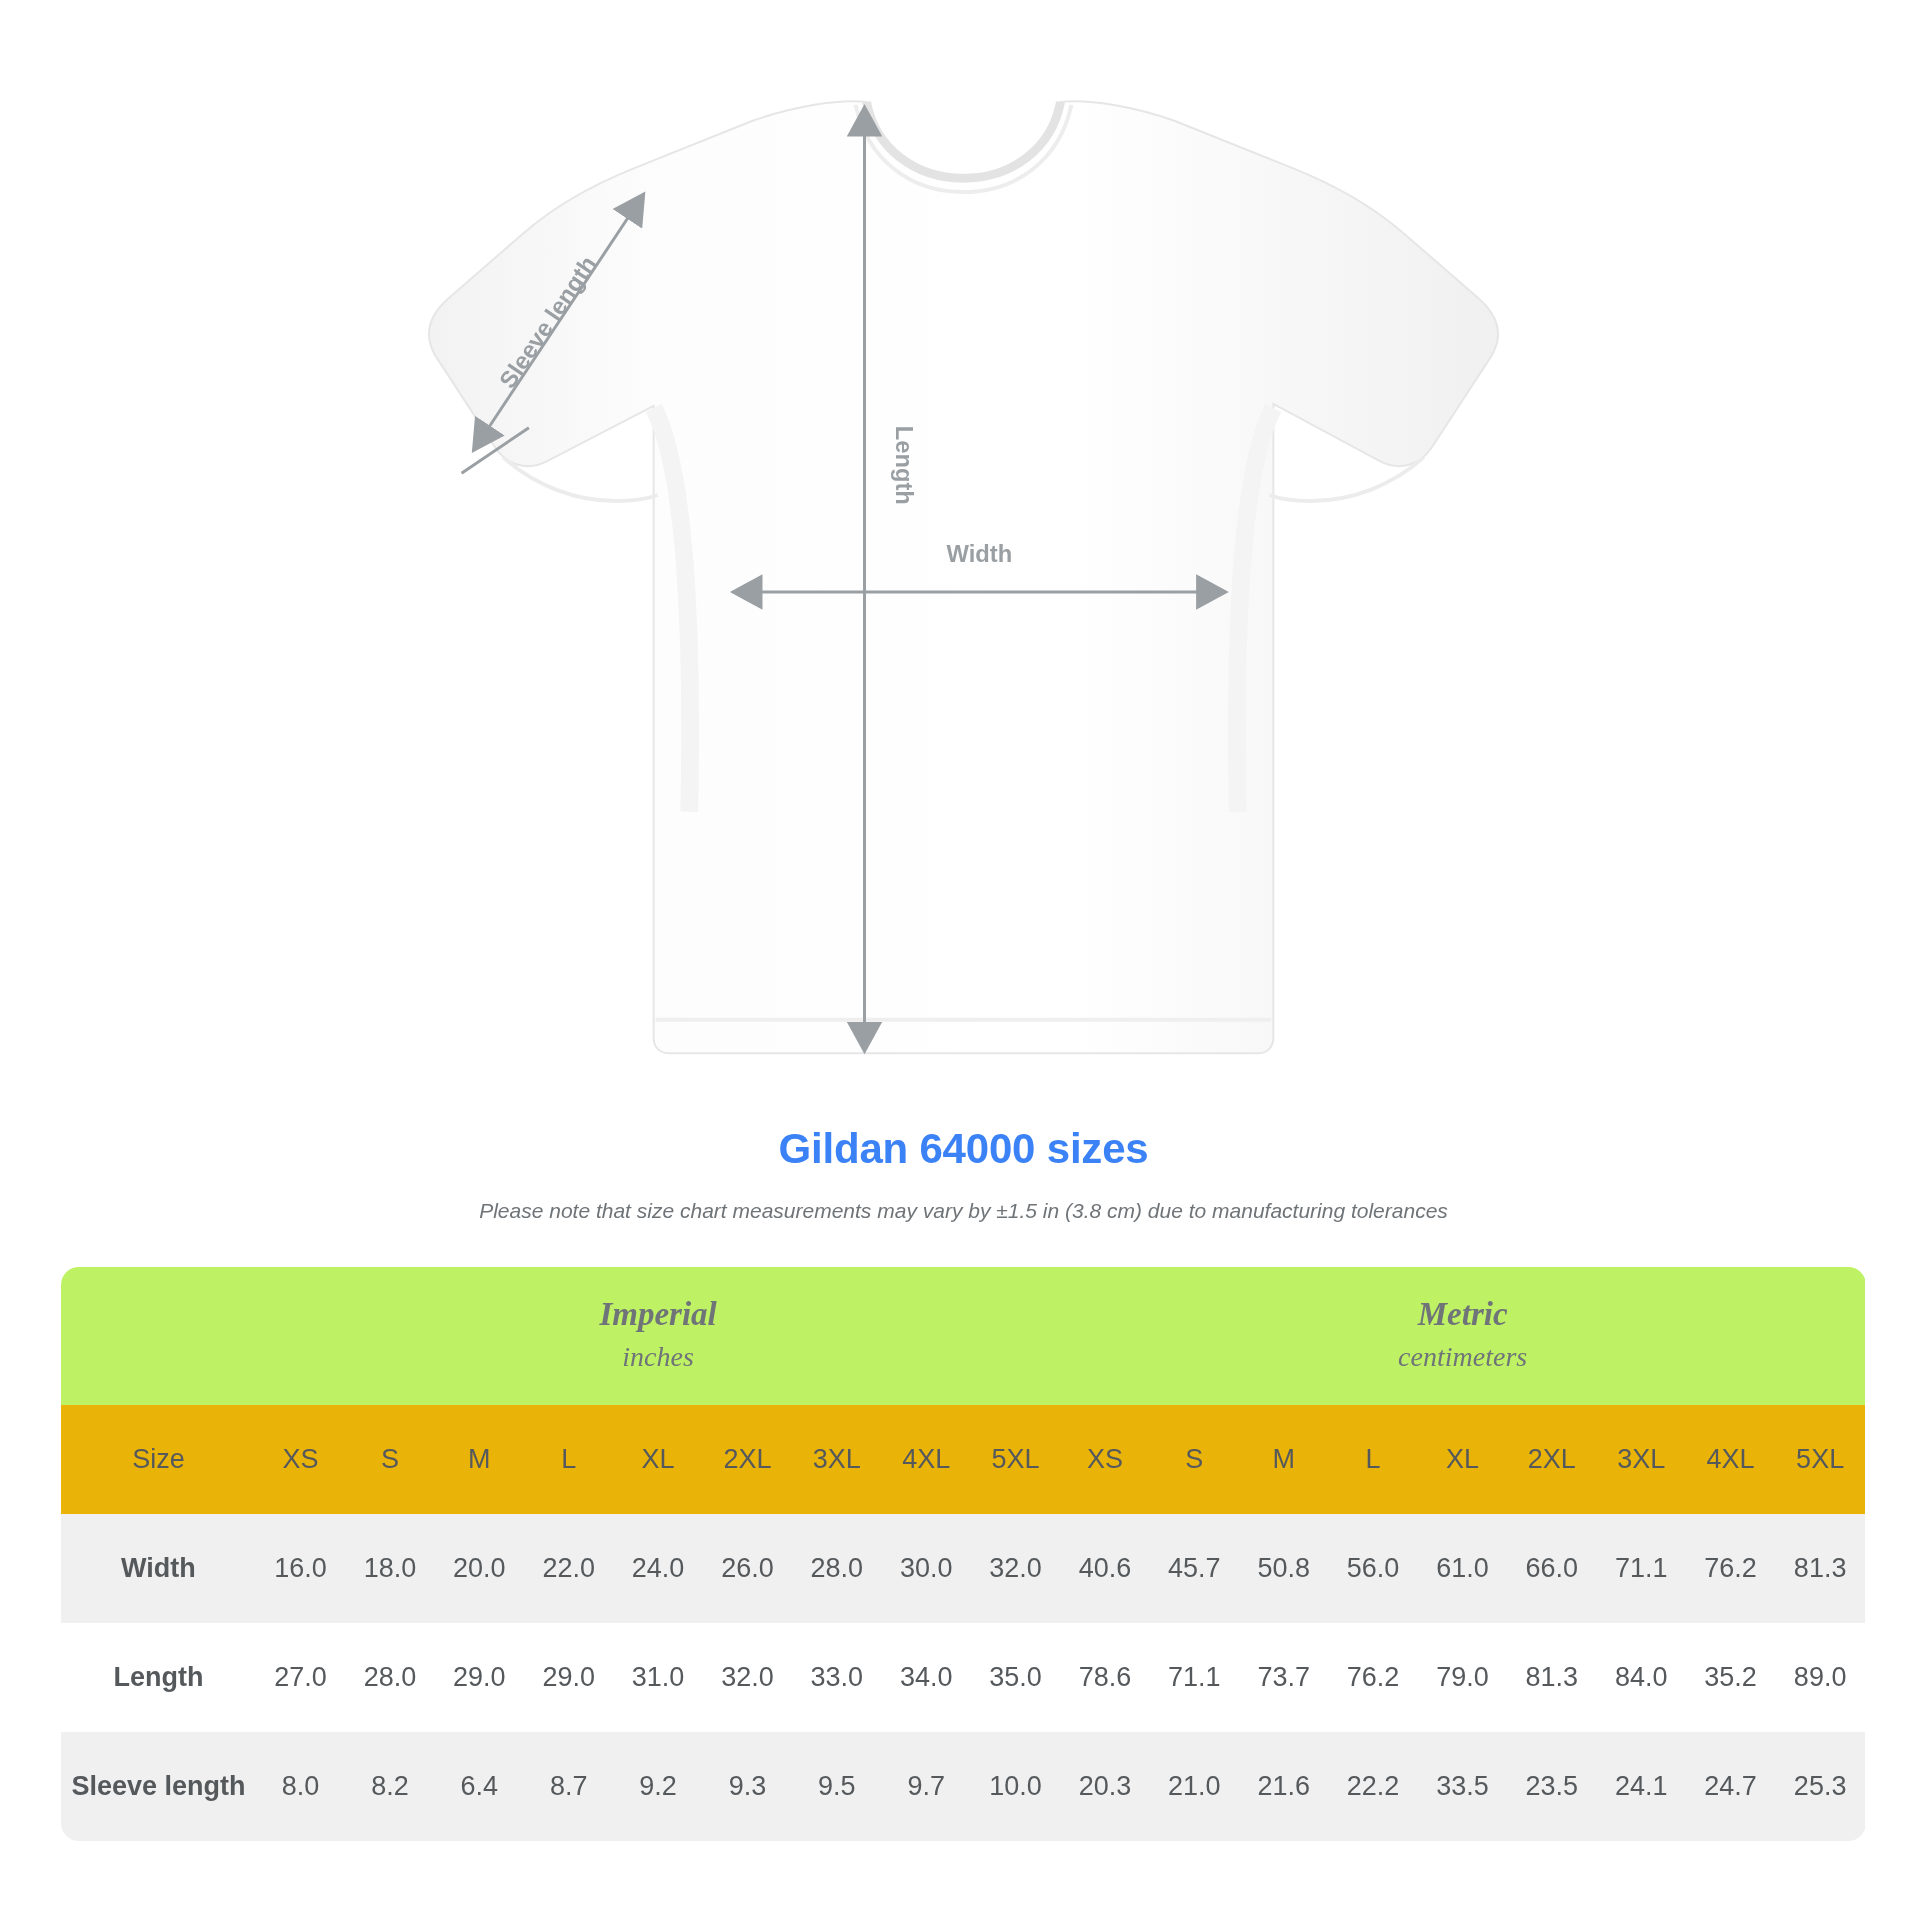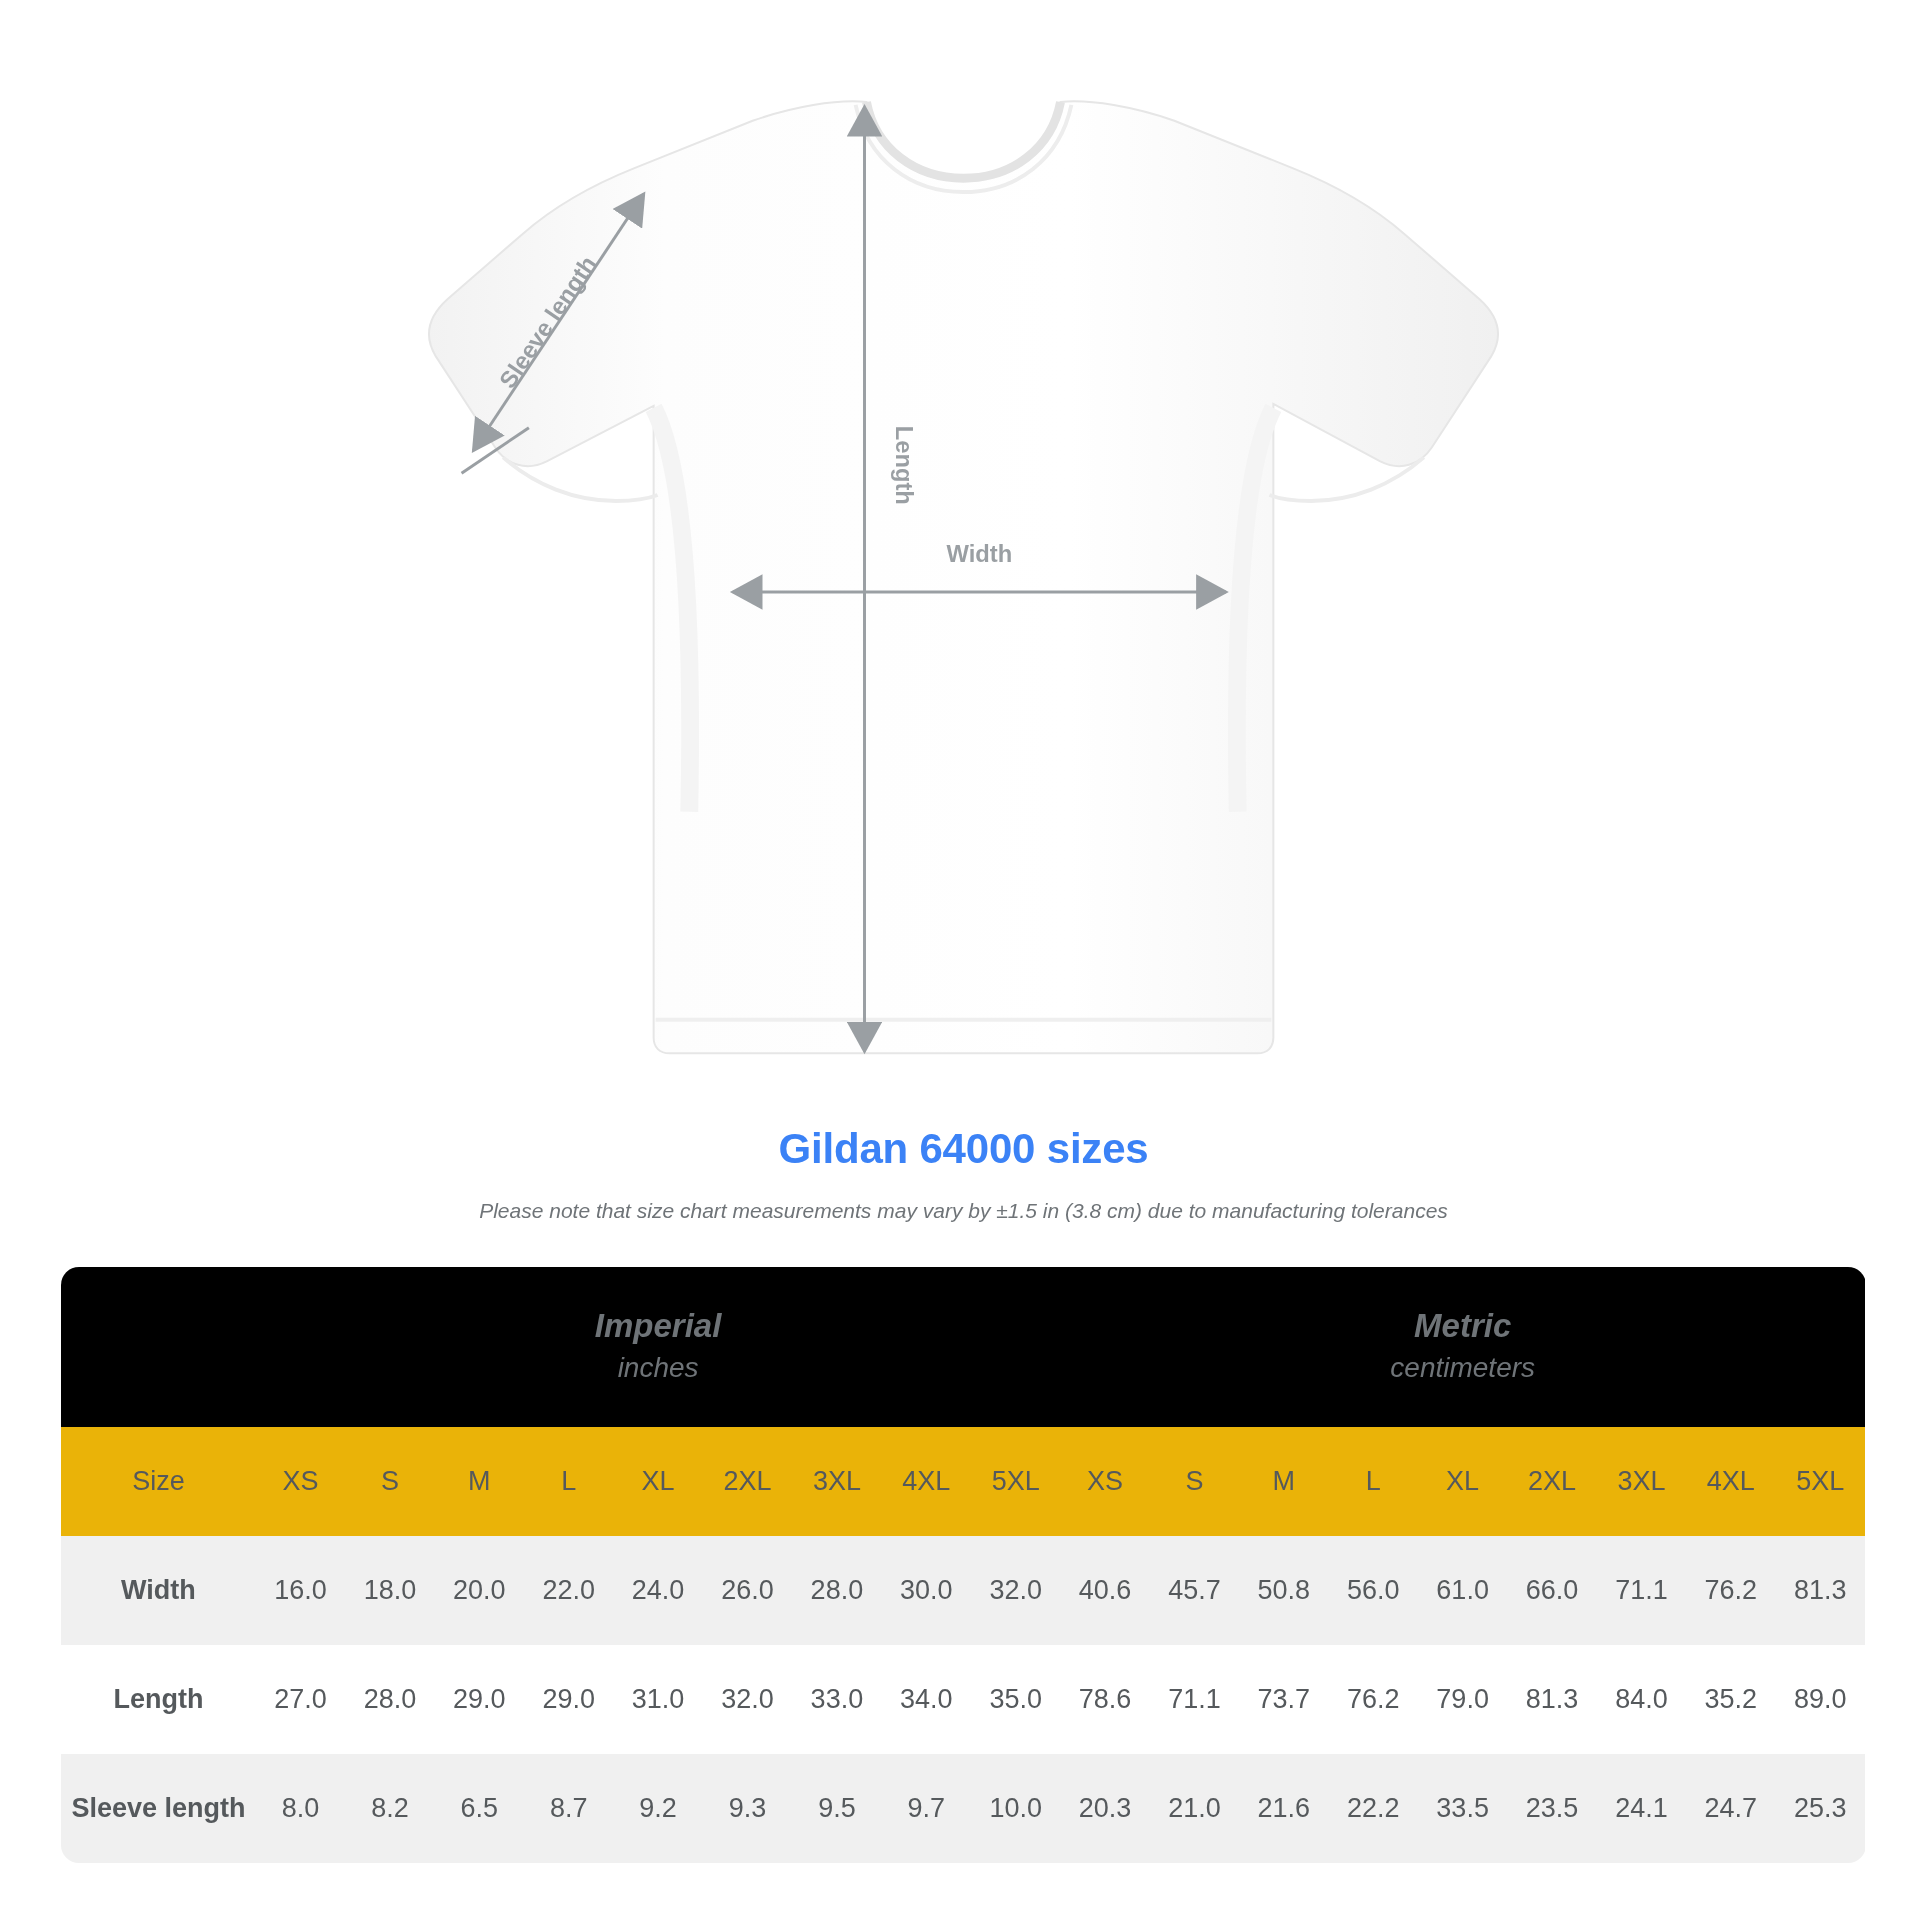--- a/index.html
+++ b/index.html
@@ -61,23 +61,24 @@
     border-collapse: collapse;
     width: 1804px;
     table-layout: fixed;
   }
   table.size-table td, table.size-table th {
     text-align: center;
     vertical-align: middle;
     font-weight: normal;
   }
   .unit-row td {
-    background: #000000;
-    height: 160px;
+    background: #bef264;
+    height: 138px;
     padding: 0;
+    font-family: Liberation Serif, serif;
   }
   .unit-title {
     font-size: 33px;
     font-style: italic;
     font-weight: bold;
     color: #6f7478;
     line-height: 1.25;
   }
   .unit-sub {
     font-size: 28px;
@@ -290,21 +291,21 @@
             <td>79.0</td>
             <td>81.3</td>
             <td>84.0</td>
             <td>35.2</td>
             <td>89.0</td>
           </tr>
           <tr class="data-row alt">
             <td class="rowlabel">Sleeve length</td>
             <td>8.0</td>
             <td>8.2</td>
-            <td>6.5</td>
+            <td>6.4</td>
             <td>8.7</td>
             <td>9.2</td>
             <td>9.3</td>
             <td>9.5</td>
             <td>9.7</td>
             <td>10.0</td>
             <td>20.3</td>
             <td>21.0</td>
             <td>21.6</td>
             <td>22.2</td>

